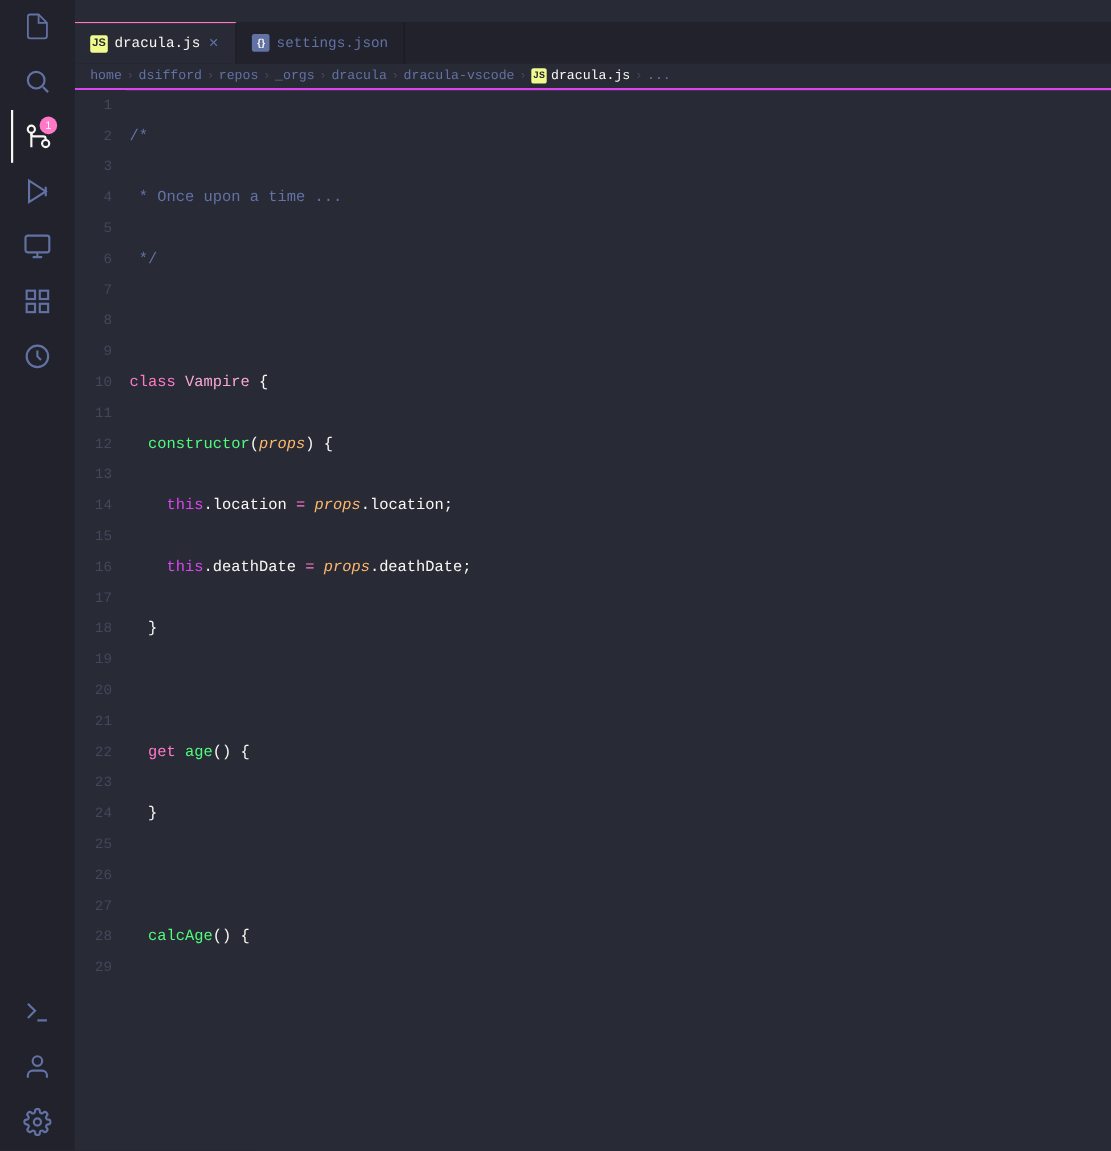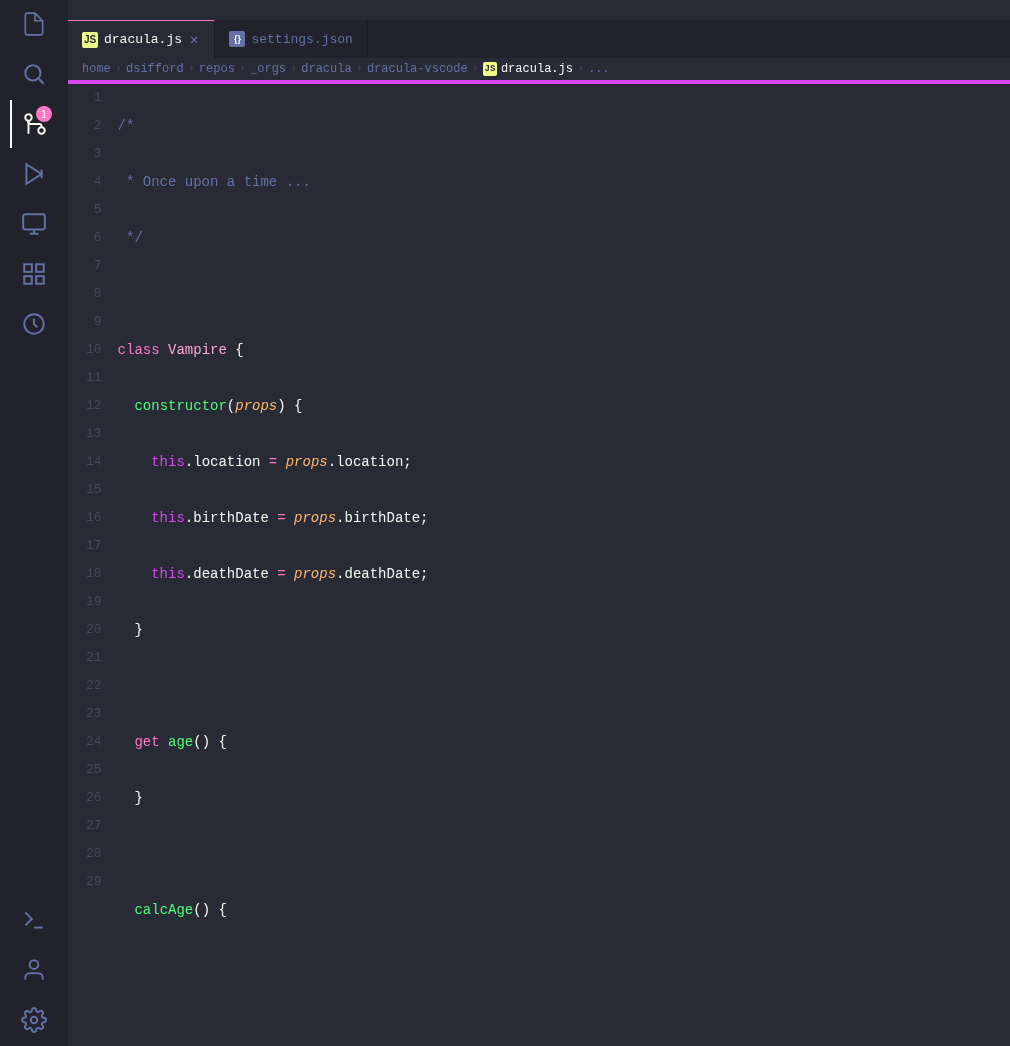--- a/index.html
+++ b/index.html
@@ -124,21 +124,21 @@
     }
 
     
     .breadcrumb {
       display: flex;
       align-items: center;
       padding: 4px 14px;
       font-size: 12px;
       color: #6272a4;
       background: #282a36;
-      border-bottom: 4px solid #d946ef;
+      border-bottom: 2px solid #d946ef;
       flex-shrink: 0;
       gap: 4px;
     }
     .breadcrumb span { color: #6272a4; }
     .breadcrumb .sep { color: #44475a; }
     .breadcrumb .current { color: #f8f8f2; }
     .breadcrumb .js-badge {
       background: #f1fa8c;
       color: #282a36;
       font-size: 9px;
@@ -342,21 +342,20 @@
       <span class="line-number">29</span>
     </div>
     <div class="code-content">
 <span class="code-line"><span class="c-comment">/*</span></span>
 <span class="code-line"><span class="c-comment"> * Once upon a time ...</span></span>
 <span class="code-line"><span class="c-comment"> */</span></span>
 <span class="code-line"></span>
 <span class="code-line"><span class="c-keyword">class </span><span class="c-class-name">Vampire </span><span class="c-punct">{</span></span>
 <span class="code-line">  <span class="c-func">constructor</span><span class="c-punct">(</span><span class="c-param">props</span><span class="c-punct">) {</span></span>
 <span class="code-line">    <span class="c-this">this</span><span class="c-punct">.</span><span class="c-prop">location </span><span class="c-op">= </span><span class="c-param">props</span><span class="c-punct">.</span><span class="c-prop">location</span><span class="c-punct">;</span></span>
-<span class="code-line">    <span class="c-this">this</span><span class="c-punct">.</span><span class="c-prop">birthDate </span><span class="c-op">= </span><span class="c-param">props</span><span class="c-punct">.</span><span class="c-prop">birthDate</span><span class="c-punct">;</span></span>
 <span class="code-line">    <span class="c-this">this</span><span class="c-punct">.</span><span class="c-prop">deathDate </span><span class="c-op">= </span><span class="c-param">props</span><span class="c-punct">.</span><span class="c-prop">deathDate</span><span class="c-punct">;</span></span>
 <span class="code-line">  <span class="c-punct">}</span></span>
 <span class="code-line"></span>
 <span class="code-line">  <span class="c-keyword">get </span><span class="c-func">age</span><span class="c-punct">() {</span></span>
 <span class="code-line">  <span class="c-punct">}</span></span>
 <span class="code-line"></span>
 <span class="code-line">  <span class="c-func">calcAge</span><span class="c-punct">() {</span></span>
 <span class="code-line">    </span>
 
 

